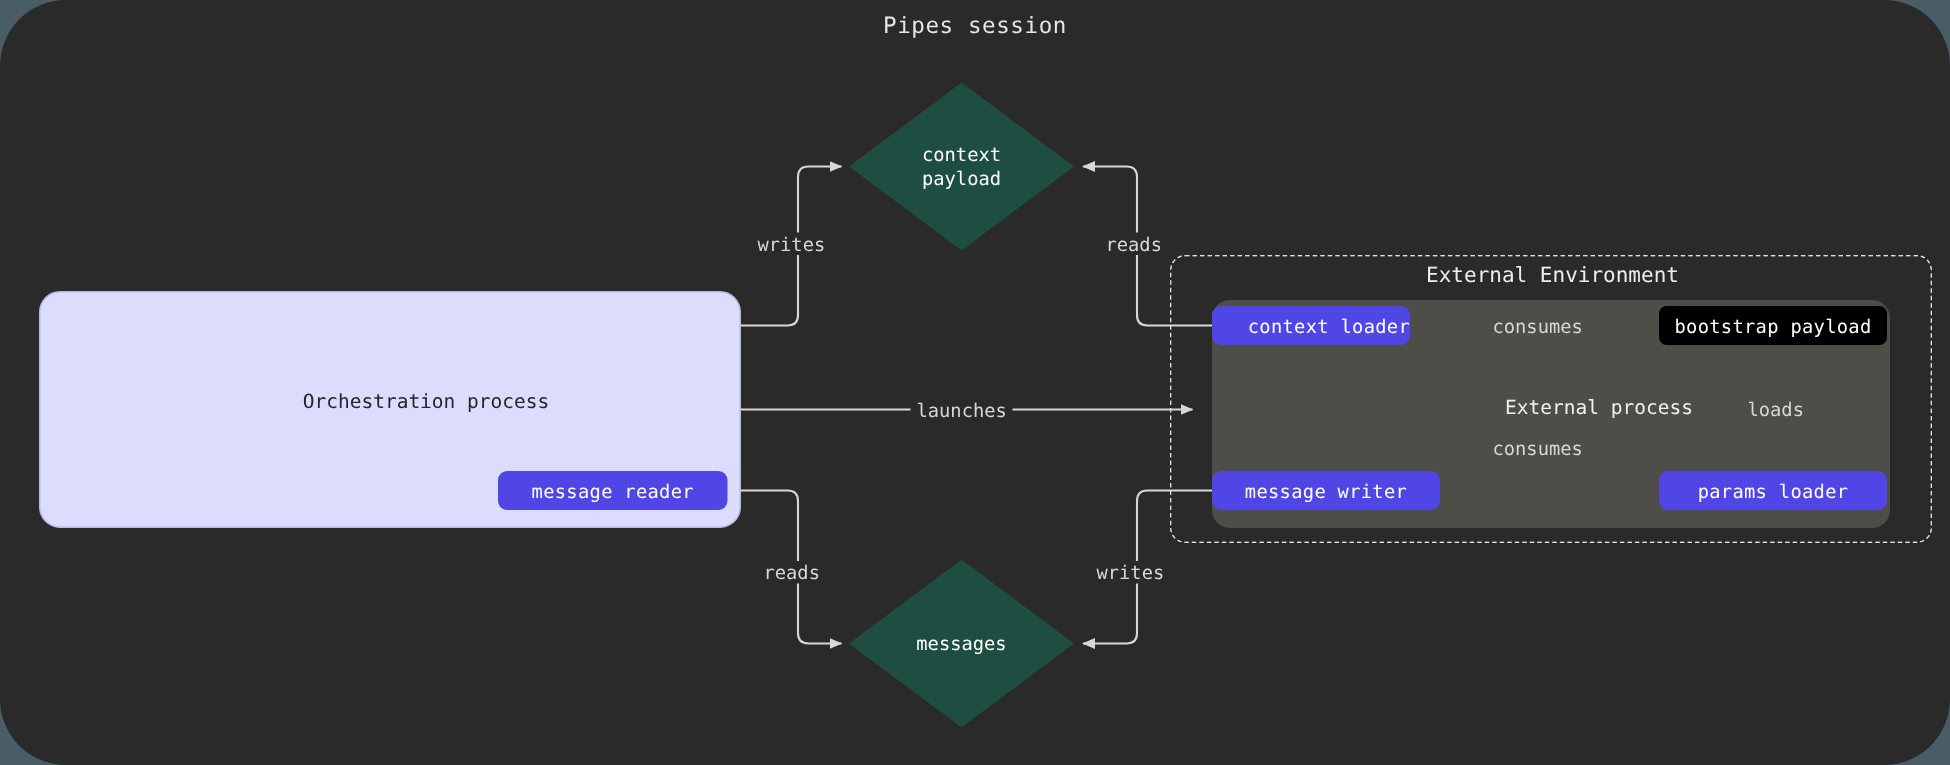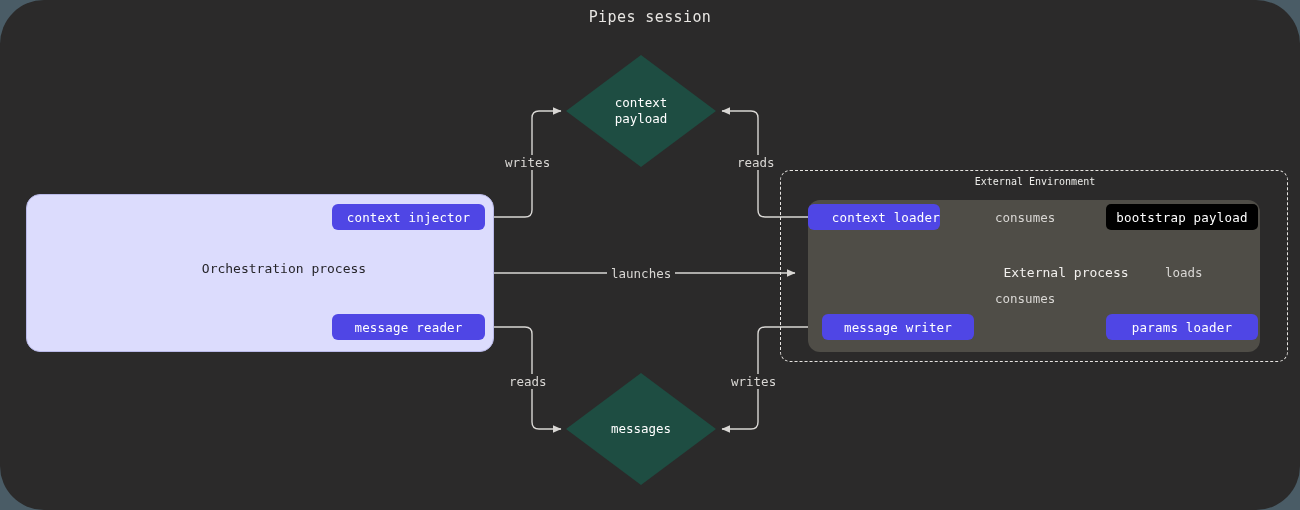--- a/index.html
+++ b/index.html
@@ -78,21 +78,21 @@
     border-radius: 10px;
     box-sizing: border-box;
   }
   .ext-env-label {
     position: absolute;
     left: 0;
     top: 5px;
     width: 508px;
     text-align: center;
     color: #ededea;
-    font-size: 10px;
+    font-size: 14px;
   }
   .ext-proc {
     position: absolute;
     left: 808px;
     top: 200px;
     width: 452px;
     height: 152px;
     background: #4f4d47;
     border-radius: 12px;
   }
@@ -208,37 +208,34 @@
   <div class="ext-env">
     <div class="ext-env-label">External Environment</div>
   </div>
   <div class="ext-proc"></div>
   <div class="ext-proc-label">External process</div>
 
   <div class="host-panel">
     <div class="host-panel-label">Orchestration process</div>
   </div>
 
-  <div class="node node-purple" style="left:332px; top:204px; width:153px;">
-    <span>context injector</span>
-  </div>
 
   <div class="node node-purple" style="left:332px; top:314px; width:153px;">
     <span>message reader</span>
   </div>
 
   <div class="node node-purple" style="left:808px; top:204px; width:132px;justify-content:flex-end;">
     <span>context loader</span>
   </div>
 
   <div class="node node-teal-rect" style="left:1106px; top:204px; width:152px;">
     <span>bootstrap payload</span>
   </div>
 
-  <div class="node node-purple" style="left:808px; top:314px; width:152px;margin-left:14px;">
+  <div class="node node-purple" style="left:808px; top:314px; width:152px;">
     <span>message writer</span>
   </div>
 
   <div class="node node-purple" style="left:1106px; top:314px; width:152px;">
     <span>params loader</span>
   </div>
 
   <div class="diamond-wrap" style="left:566px; top:55px;">
     <div class="diamond-shape"></div>
     <div class="diamond-label">

